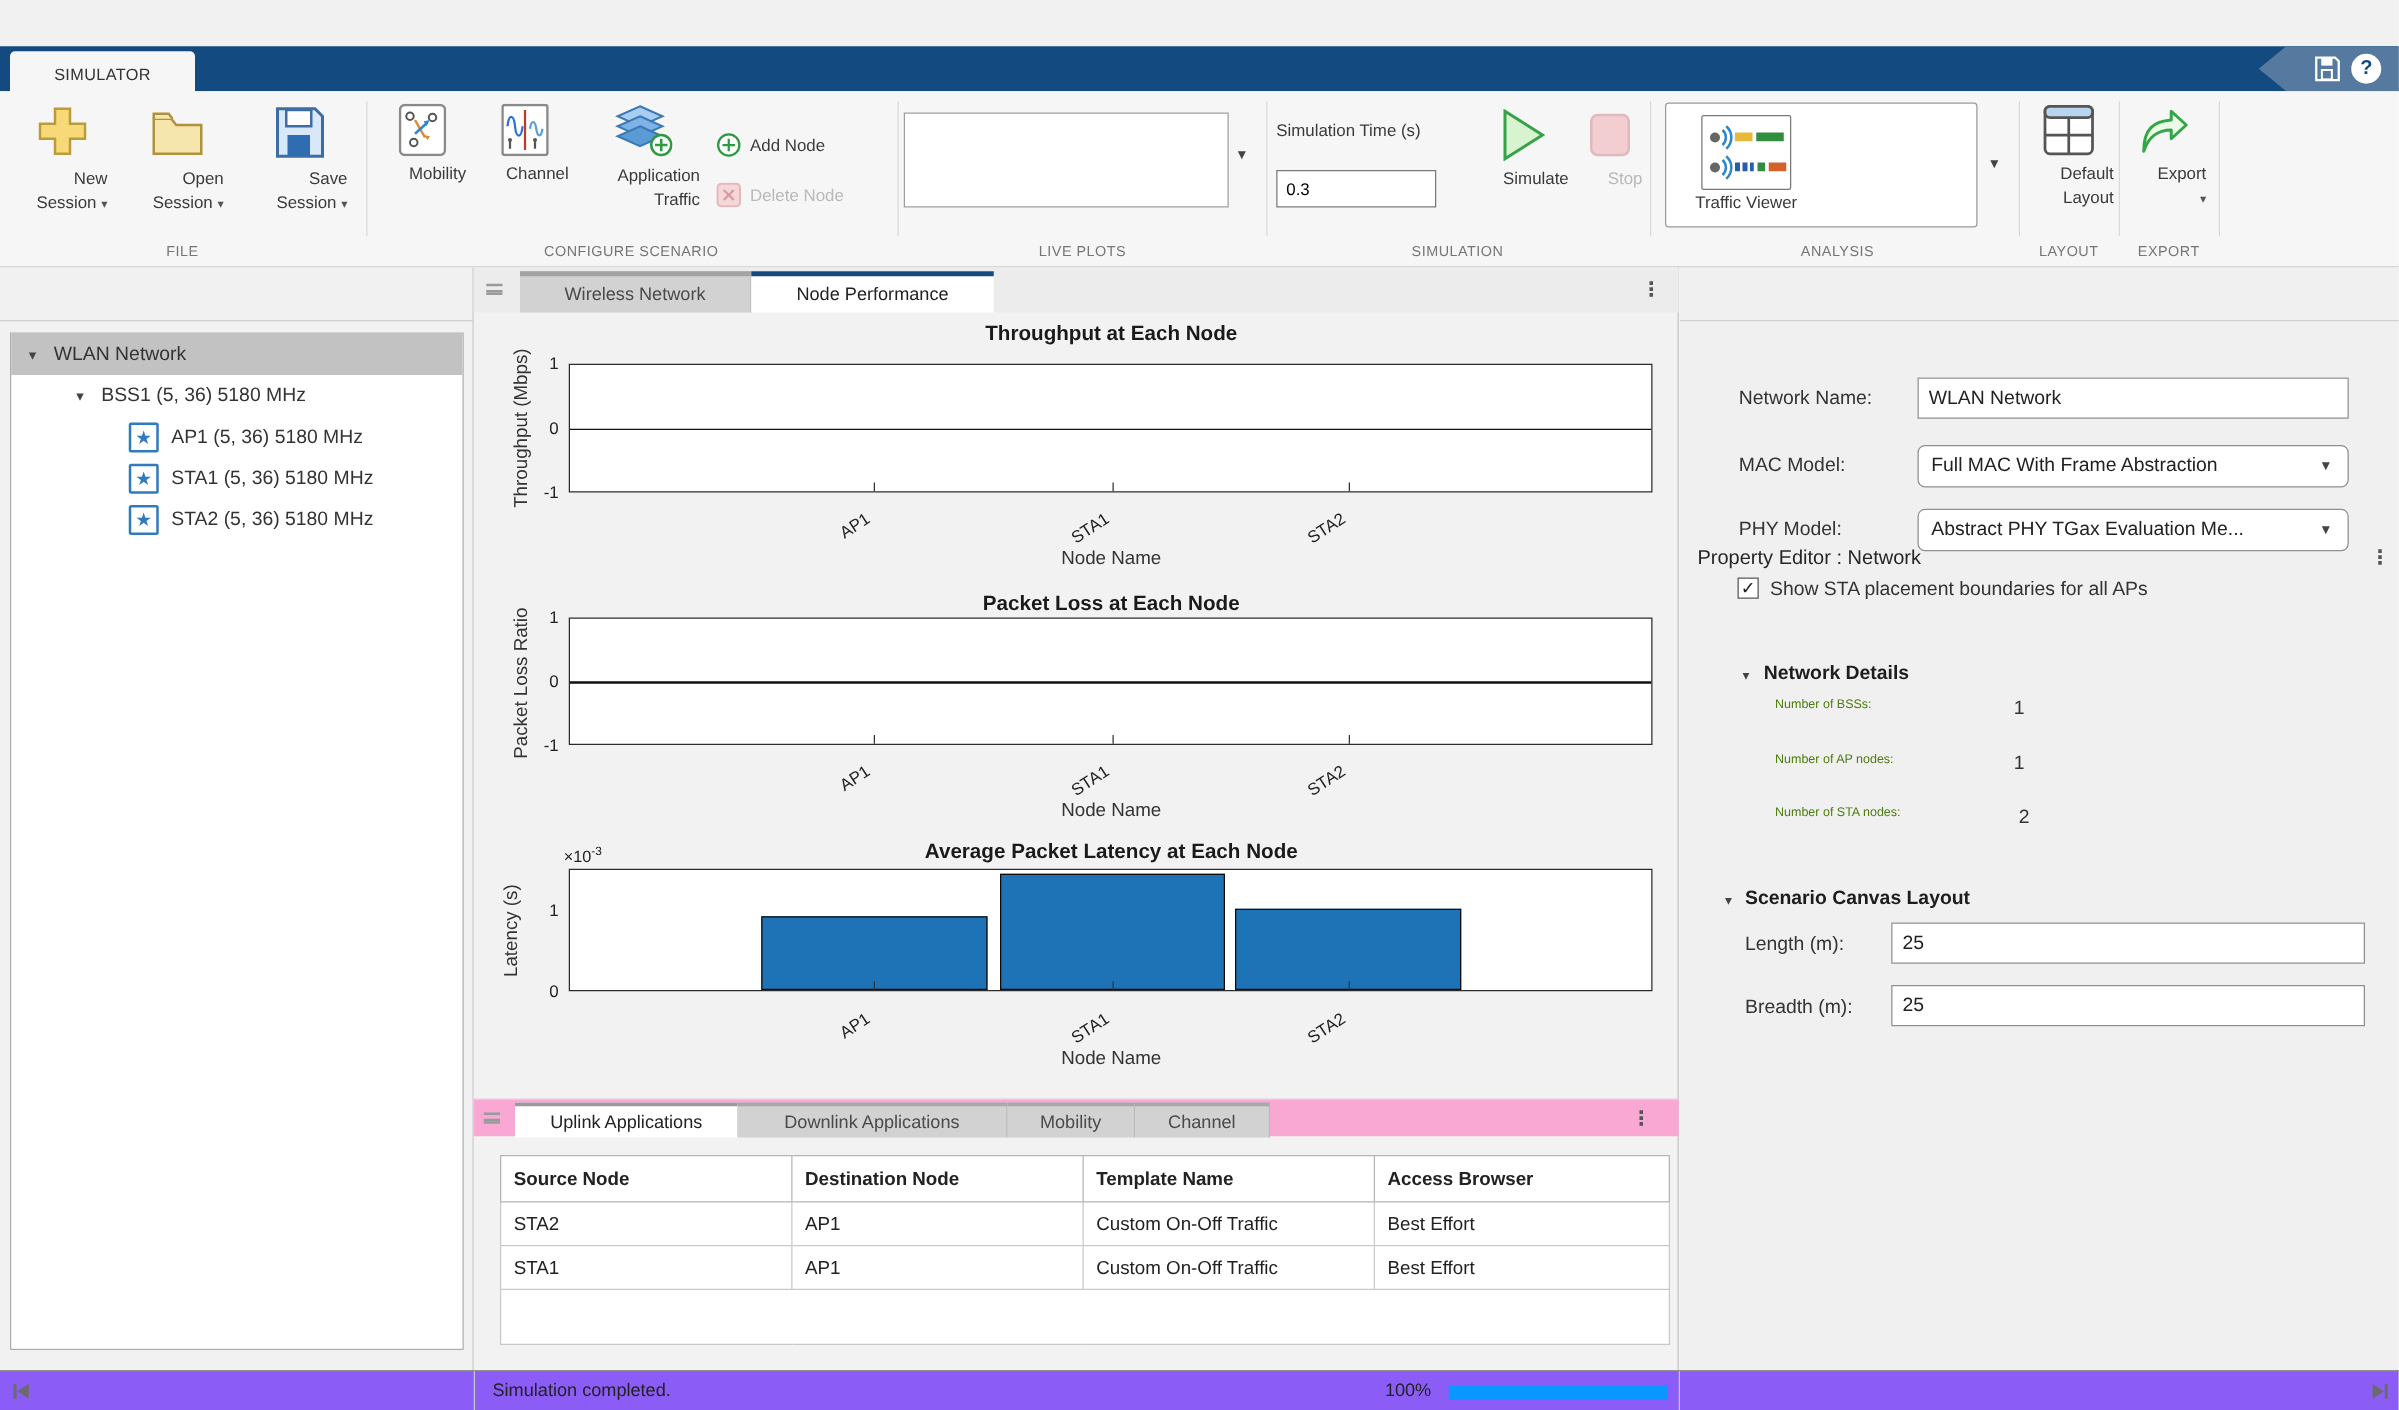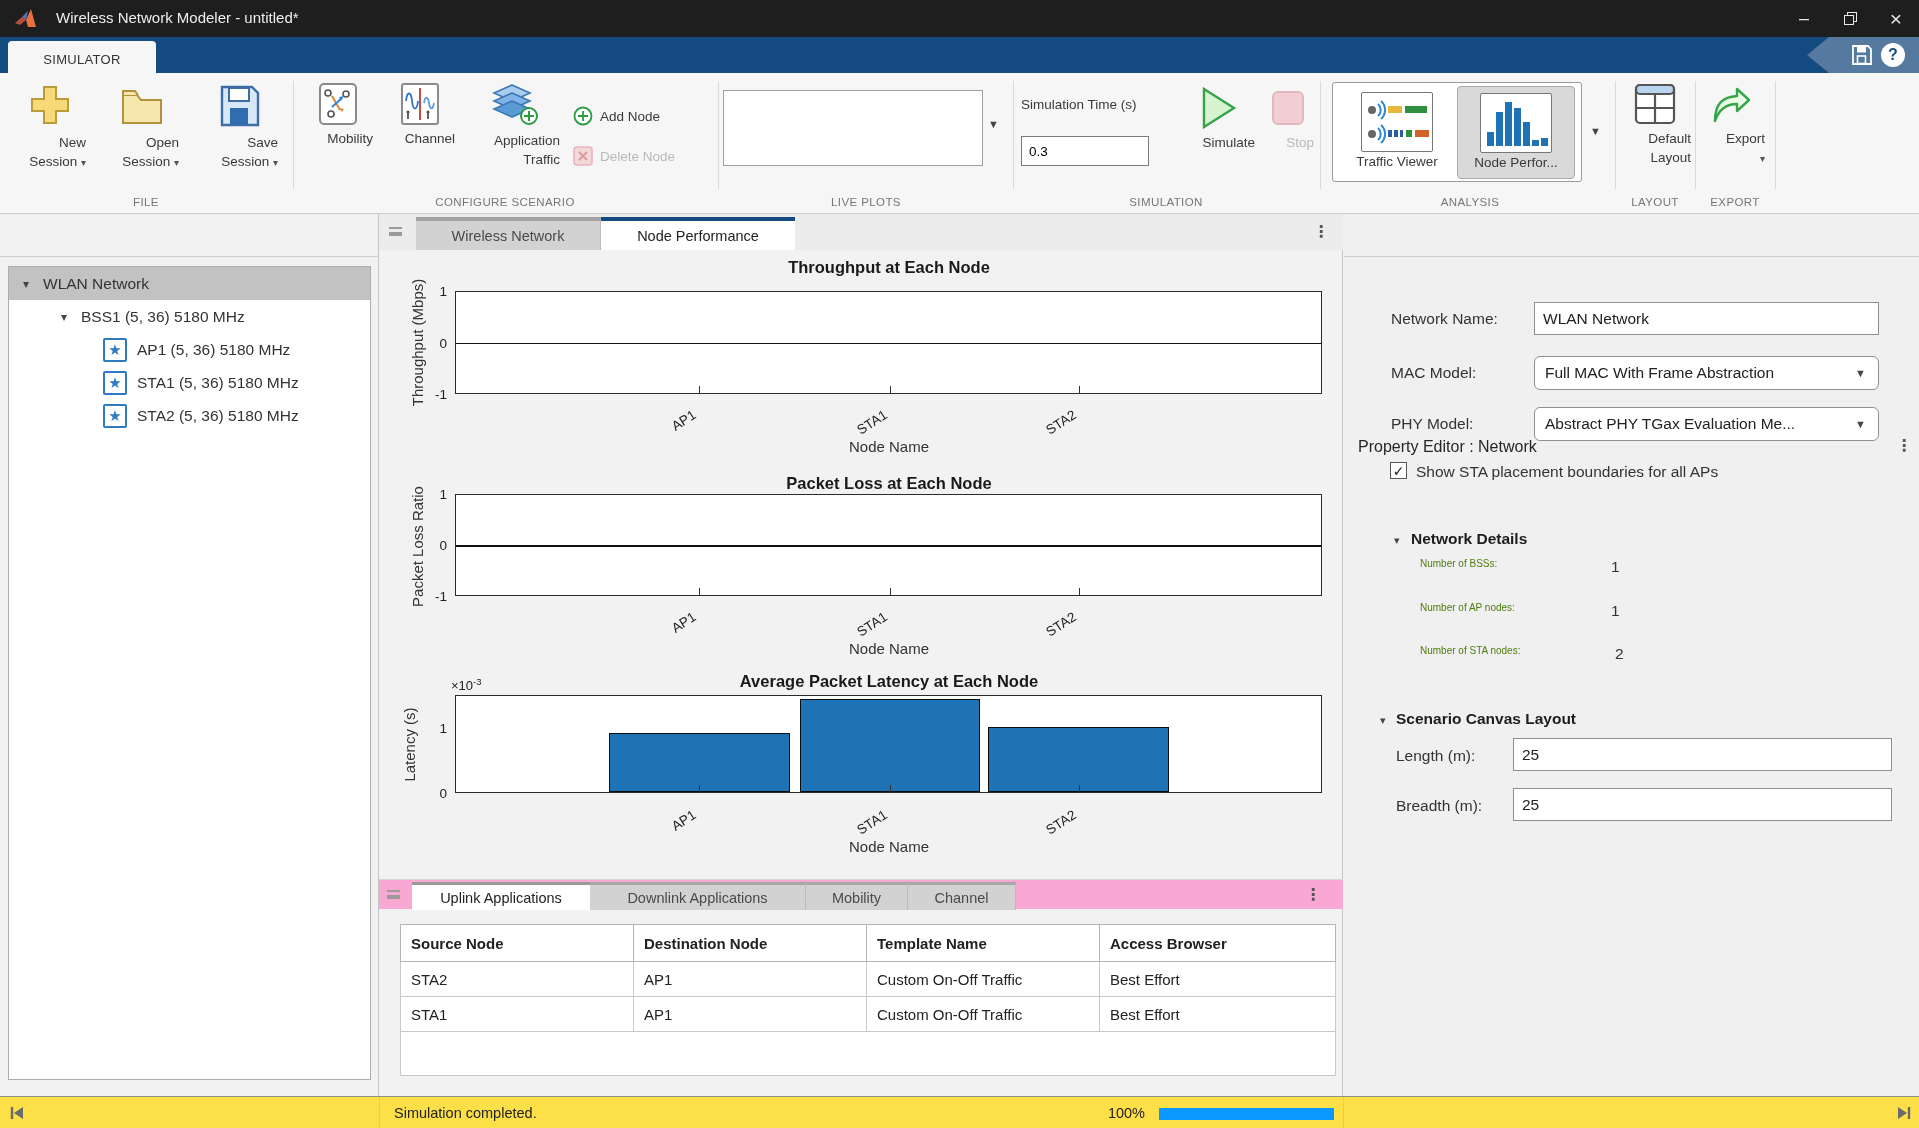--- a/index.html
+++ b/index.html
@@ -87,52 +87,32 @@
   .prop-input { position:absolute; border:1px solid #8f8f8f; background:#fff; font-size:15.5px; padding:0 8px; font-family:inherit; color:#222; }
   .dropdown { position:absolute; border:1px solid #8f8f8f; background:#fff; border-radius:6px; font-size:15.5px; color:#222; display:flex; align-items:center; padding:0 10px; }
   .dd-caret { position:absolute; right:12px; font-size:11px; color:#444; }
   .checkbox { position:absolute; width:17px; height:17px; border:1px solid #555; background:#fff; display:flex; align-items:center; justify-content:center; font-size:14px; font-weight:bold; color:#222; }
   .secthead { position:absolute; font-size:15.5px; font-weight:bold; color:#1d1d1d; }
   .sect-caret { position:absolute; font-size:11px; color:#444; }
   .detail-label { position:absolute; font-size:10px; color:#4d7c0f; }
   .detail-value { position:absolute; font-size:15.5px; color:#333; }
 
   
-  .statusbar { position:absolute; left:0; top:1096px; width:1919px; height:32px; background:#fde047; border-top:1px solid #8f8f8f; }
+  .statusbar { position:absolute; left:0; top:1096px; width:1919px; height:32px; background:#8b5cf6; border-top:1px solid #8f8f8f; }
   .statusbar .vseg { position:absolute; top:0; width:1px; height:32px; background:#c6c6c6; }
   .status-msg { position:absolute; left:394px; top:8px; font-size:14.5px; color:#222; }
   .pct { position:absolute; left:1105px; top:8px; width:40px; text-align:right; font-size:14.5px; color:#222; }
   .ptrack { position:absolute; left:1159px; top:11px; width:175px; height:12px; background:#d7d7d7; }
   .pfill { height:100%; background:#0a97ff; }
 </style>
 </head>
 <body>
 
 <div class="app">
 
-  <div class="titlebar">
-    <svg class="abs" style="left:14px;top:6px" width="26" height="26" viewBox="0 0 26 26">
-      <polygon points="1,17 8,11 12,14 6,19" fill="#b34f3c"></polygon>
-      <polygon points="12,14 17,3 22,21 14,21" fill="#e8703d"></polygon>
-      <polygon points="8,11 14,5 12,14" fill="#5a74b8"></polygon>
-    </svg>
-    <span class="title">Wireless Network Modeler - untitled*</span>
-    <div class="winbtn" style="right:92px">
-        <span>–</span>
-      </div>
-    <div class="winbtn" style="right:46px">
-      <svg width="13" height="13" viewBox="0 0 13 13">
-        <rect x="3.5" y="0.5" width="9" height="9" fill="none" stroke="#e8e8e8"></rect>
-        <rect x="0.5" y="3.5" width="9" height="9" fill="#1e1e1e" stroke="#e8e8e8"></rect>
-      </svg>
-    </div>
-    <div class="winbtn" style="right:0;font-size:21px">
-        <span>×</span>
-      </div>
-  </div>
 
   <div class="ribbonrow">
     <div class="simtab">
         <span>SIMULATOR</span>
       </div>
     <div class="quickaccess">
       <svg width="22" height="22" viewBox="0 0 22 22">
         <path d="M2 2h15l3 3v15H2z" fill="none" stroke="#fff" stroke-width="1.8"></path>
         <rect x="6" y="2.5" width="9" height="6" fill="#fff"></rect>
         <rect x="6.5" y="12" width="8" height="7.5" fill="none" stroke="#fff" stroke-width="1.6"></rect>
@@ -258,34 +238,20 @@
             <circle cx="10" cy="41" r="4" fill="#666"></circle>
             <path d="M16 35a8 8 0 010 12M19 32a12 12 0 010 18" fill="none" stroke="#2e86d4" stroke-width="2"></path>
             <rect x="26" y="37" width="4" height="7" fill="#2a5fa8"></rect>
               <rect x="32" y="37" width="4" height="7" fill="#2a5fa8"></rect>
               <rect x="38" y="37" width="3" height="7" fill="#2a5fa8"></rect>
             <rect x="44" y="37" width="6" height="7" fill="#2f8f3e"></rect>
             <rect x="53" y="37" width="14" height="7" fill="#d2622a"></rect>
           </svg>
         </span>
         <span>Traffic Viewer</span>
-      </div>
-      <div class="gallerycell selected" style="left:124px;width:118px">
-        <span class="iconbox">
-          <svg width="70" height="58" viewBox="0 0 70 58">
-            <rect x="6" y="38" width="7" height="14" fill="#1d73b5"></rect>
-            <rect x="15" y="18" width="7" height="34" fill="#1d73b5"></rect>
-            <rect x="24" y="8" width="7" height="44" fill="#1d73b5"></rect>
-            <rect x="33" y="14" width="7" height="38" fill="#1d73b5"></rect>
-            <rect x="42" y="28" width="7" height="24" fill="#1d73b5"></rect>
-            <rect x="51" y="46" width="7" height="6" fill="#1d73b5"></rect>
-            <rect x="60" y="44" width="7" height="8" fill="#1d73b5"></rect>
-          </svg>
-        </span>
-        <span>Node Perfor...</span>
       </div>
     </div>
     <span class="gal-caret">▼</span>
     <div class="sectlabel" style="left:1470px">ANALYSIS</div>
     <div class="vdiv" style="left:1615px"></div>
 
     <div class="bigbtn" style="left:1619px;width:72px">
       <svg class="ic" width="42" height="42" viewBox="0 0 42 42">
         <rect x="2" y="2" width="38" height="38" rx="4" fill="#fff" stroke="#555" stroke-width="2.2"></rect>
         <rect x="2" y="2" width="38" height="9" rx="4" fill="#b9d4ee" stroke="#555" stroke-width="2.2"></rect>

